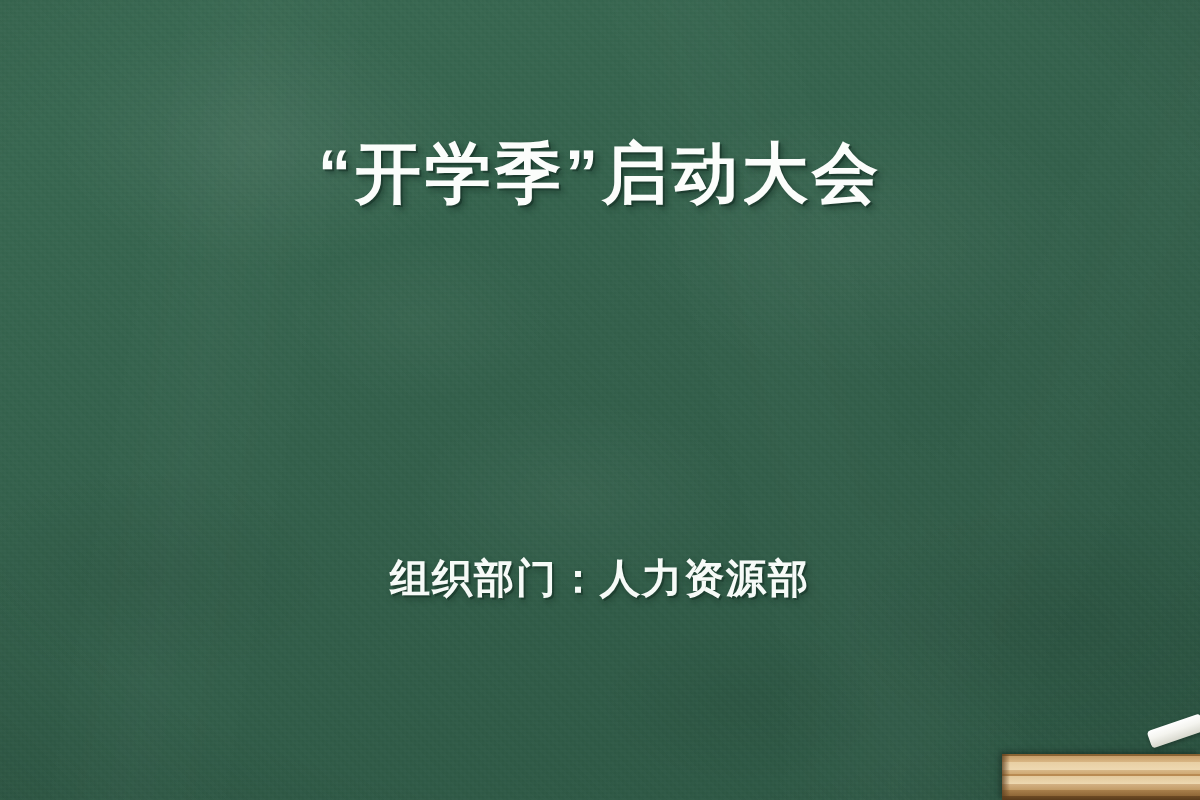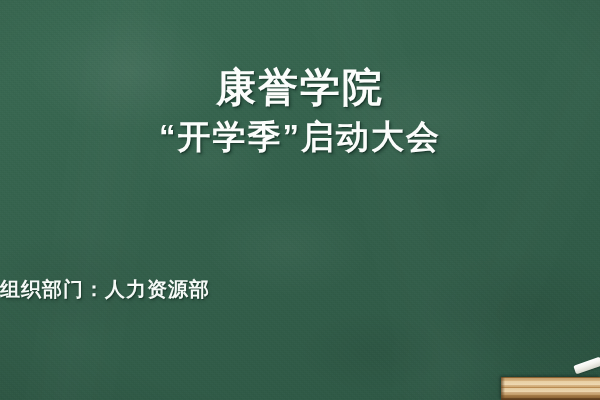--- a/index.html
+++ b/index.html
@@ -96,21 +96,21 @@
     text-shadow:
       1px 1px 0 rgba(20,48,36,0.55),
       2px 2px 3px rgba(14,38,28,0.45);
   }
 
   .subtitle {
     position: absolute;
     top: 276px;
     left: 0;
     right: 0;
-    text-align: left;
+    text-align: center;
     font-size: 20px;
     font-weight: bold;
     color: #f6faf7;
     letter-spacing: 1px;
     text-shadow:
       1px 1px 0 rgba(20,48,36,0.50),
       1px 2px 3px rgba(14,38,28,0.40);
   }
 
   
@@ -162,21 +162,20 @@
 <body>
 
 <div class="slide">
 
   <div class="grain"></div>
   <div class="smear"></div>
 
   <div class="text-block">
 
     <div class="title-group">
-      <div class="title-line-1">康誉学院</div>
       <div class="title-line-2">“开学季”启动大会</div>
     </div>
 
     <div class="subtitle">组织部门：人力资源部</div>
 
   </div>
 
   <div class="chalk-ledge">
     <div class="ledge-left-cap"></div>
   </div>

